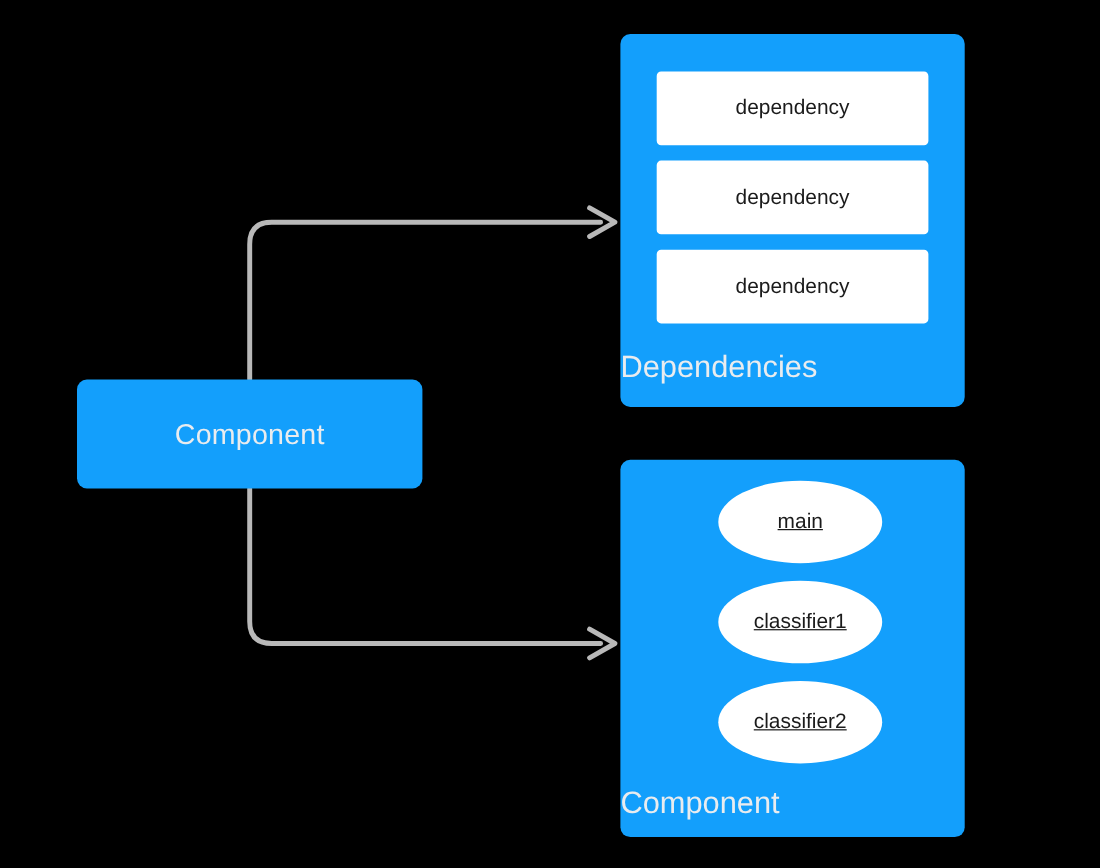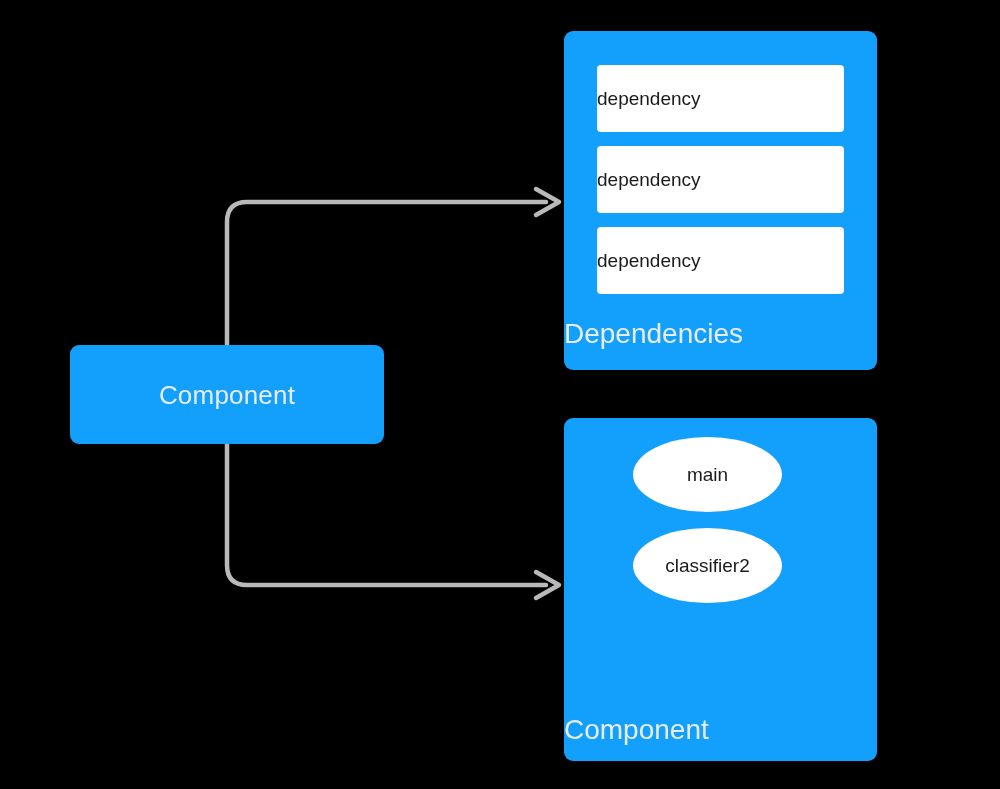--- a/index.html
+++ b/index.html
@@ -97,36 +97,37 @@
     top: 34px;
     width: 247px;
   }
   .dep-item {
     width: 247px;
     height: 67px;
     background: #ffffff;
     border-radius: 4px;
     display: flex;
     align-items: center;
-    justify-content: flex-start;
+    justify-content: center;
     margin-bottom: 14px;
   }
   .dep-item-label {
     color: #1b1b1b;
     font-size: 19px;
     line-height: 1;
     white-space: nowrap;
   }
 
   
   .artifact-list {
     position: absolute;
-    left: 69px;
+    left: 89px;
     top: 19px;
     width: 149px;
+    text-decoration: underline;
   }
   .artifact-item {
     width: 149px;
     height: 75px;
     background: #ffffff;
     border-radius: 50%;
     display: flex;
     align-items: center;
     justify-content: center;
     margin-bottom: 16px;
@@ -170,19 +171,22 @@
     </div>
     <span class="group-label">Dependencies</span>
   </div>
 
   <div id="artifacts-box" class="blue-node group-box">
     <div class="artifact-list">
       <div class="artifact-item">
         <span class="artifact-item-label">main</span>
       </div>
       <div class="artifact-item">
+        <span class="artifact-item-label">classifier1</span>
+      </div>
+      <div class="artifact-item">
         <span class="artifact-item-label">classifier2</span>
       </div>
     </div>
     <span class="group-label">Component</span>
   </div>
 
 </div>
 
 </body></html>

